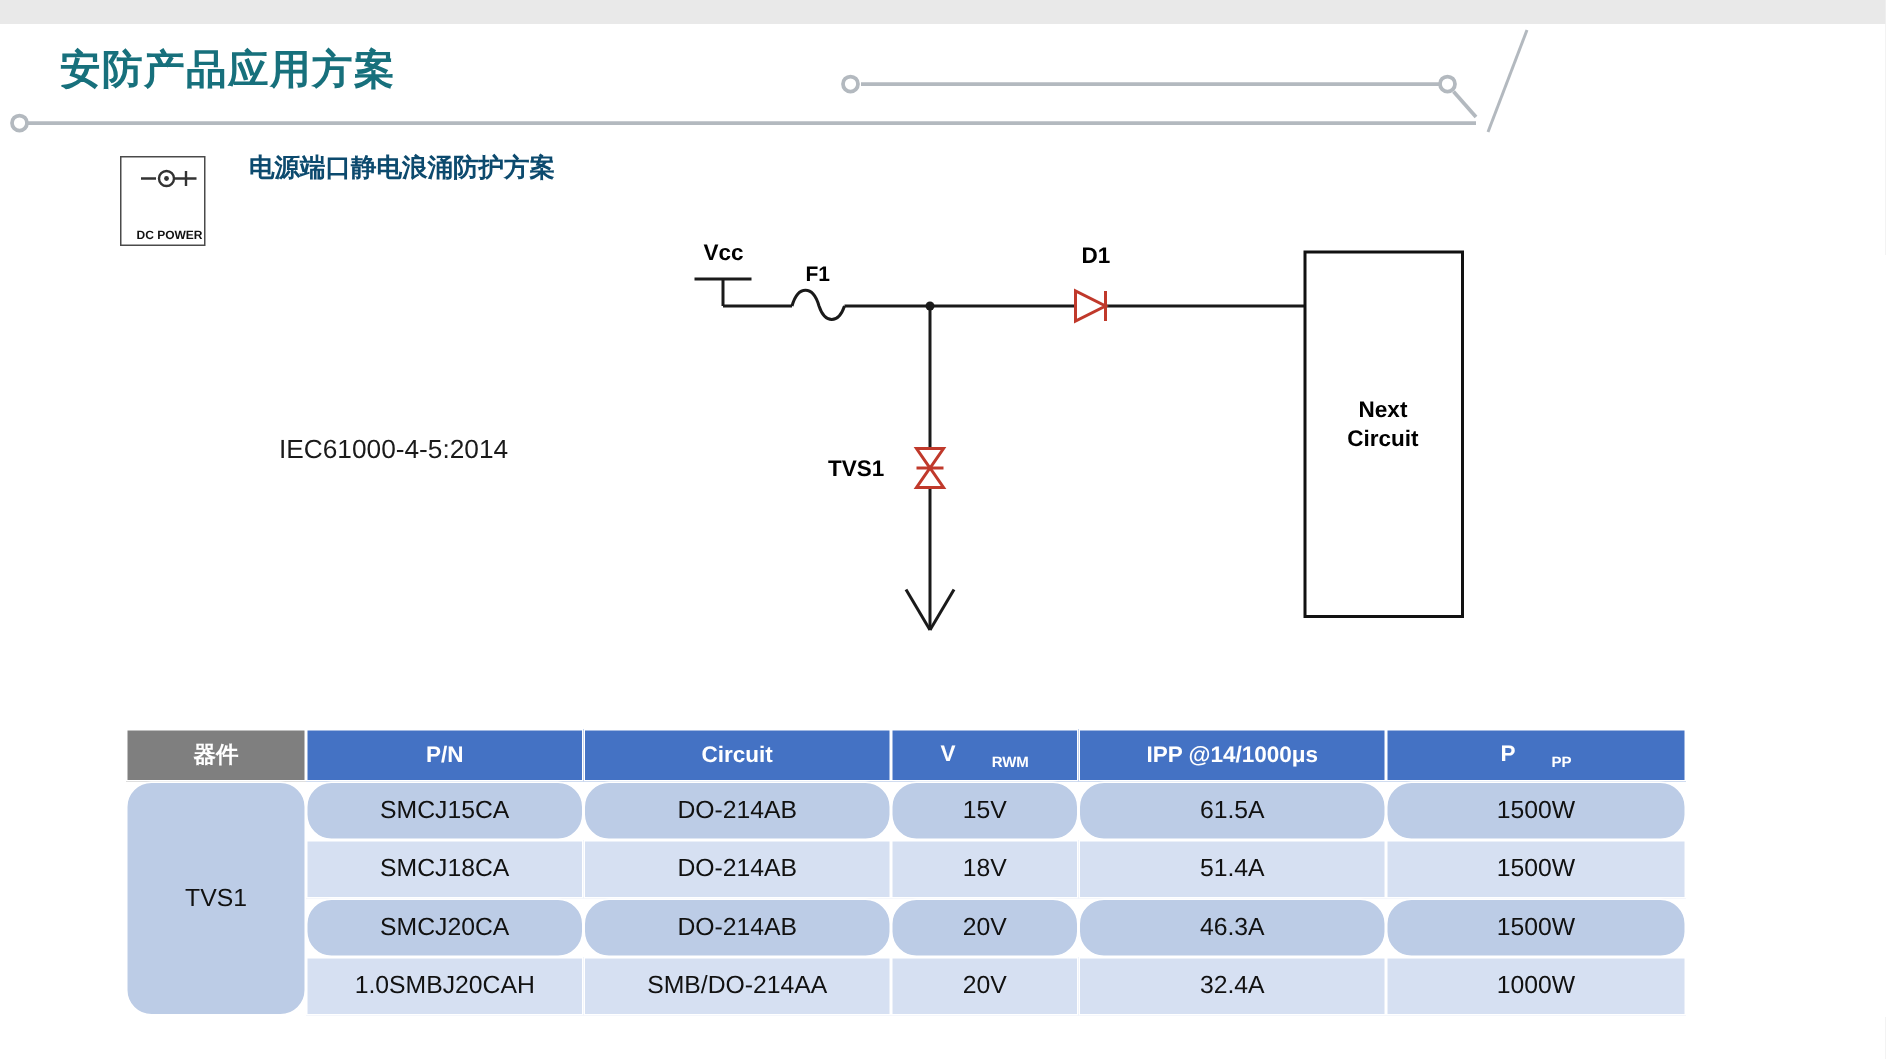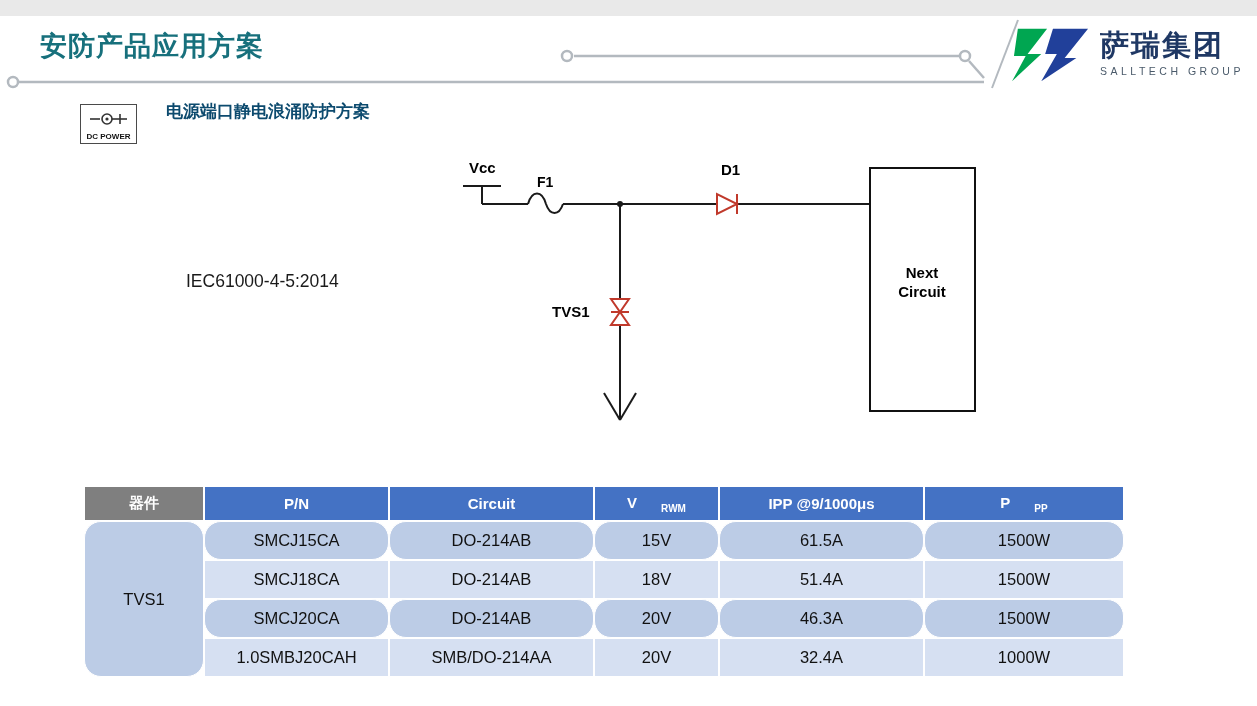--- a/index.html
+++ b/index.html
@@ -10,27 +10,27 @@
   .page-title{
     position:absolute;left:40px;top:12px;font-size:27px;font-weight:700;
     color:var(--accent_teal,#17707c);letter-spacing:1px;
   }
   .deco-svg{position:absolute;left:0;top:0;pointer-events:none;}
   .logo-wrap{position:absolute;left:1012px;top:12px;display:flex;align-items:flex-start;gap:10px;}
   .logo-text{display:flex;flex-direction:column;}
   .logo-name{font-size:29px;font-weight:700;color:var(--logo_navy,#1f3864);letter-spacing:2px;line-height:34px;}
   .logo-sub{font-size:10.5px;letter-spacing:3.5px;color:var(--logo_gray,#4a5a6a);margin-top:3px;}
   .dcpower-box{
-    position:absolute;left:80px;top:88px;width:57px;height:40px;background:#fff;
-    border:1.5px solid #4a4a4a;display:flex;flex-direction:column;align-items:center;justify-content:space-between;
+    position:absolute;left:80px;top:88px;width:57px;height:60px;background:#fff;
+    border:1.5px solid #4a4a4a;display:flex;flex-direction:column;align-items:flex-end;justify-content:space-between;
     padding:3px 1px 2px 1px;box-sizing:border-box;
   }
   .dcpower-label{font-size:8px;font-weight:700;color:#111;white-space:nowrap;}
   .section-title{position:absolute;left:166px;top:84px;font-size:17px;font-weight:700;color:#0c4a6e;}
-  .standards{position:absolute;left:186px;top:252px;font-size:17.5px;color:#1a1a1a;line-height:27px;}
+  .standards{position:absolute;left:186px;top:270px;font-size:17.5px;color:#1a1a1a;line-height:27px;}
   .circuit-svg{position:absolute;left:440px;top:138px;}
   .bottom-bar{position:absolute;left:488px;top:697px;width:280px;height:9px;background:var(--bottom_bar_blue,#2e74b5);}
 
   table.spec{
     position:absolute;left:84px;top:470px;border-collapse:separate;border-spacing:0;
     table-layout:fixed;width:1040px;
   }
   table.spec th,table.spec td{
     border:1.5px solid #ffffff;text-align:center;vertical-align:middle;
     padding:0;overflow:hidden;white-space:nowrap;
@@ -60,30 +60,20 @@
     </g>
     <g fill="#ffffff" stroke="#b3b9bf" stroke-width="2.5">
       <circle cx="567" cy="40" r="5"></circle>
       <circle cx="965" cy="40" r="5"></circle>
       <circle cx="13" cy="66" r="5"></circle>
     </g>
   </svg>
 
   <div class="page-title">安防产品应用方案</div>
 
-  <div class="logo-wrap">
-    <svg width="78" height="54" viewBox="0 0 80 54">
-      <polygon points="6,0 36,0 16,26 30,26 0,54 14,28 2,28" fill="#00a651"></polygon>
-      <polygon points="42,0 78,0 54,30 66,30 30,54 46,26 34,26" fill="#21409a"></polygon>
-    </svg>
-    <div class="logo-text">
-      <span class="logo-name">萨瑞集团</span>
-      <span class="logo-sub">SALLTECH GROUP</span>
-    </div>
-  </div>
 
   <div class="dcpower-box">
     <svg width="44" height="22" viewBox="0 0 44 22">
       <g stroke="#333" stroke-width="1.6" fill="none">
         <line x1="3" y1="11" x2="13" y2="11"></line>
         <circle cx="20" cy="11" r="5"></circle>
         <line x1="25" y1="11" x2="40" y2="11"></line>
         <line x1="33" y1="6" x2="33" y2="16"></line>
       </g>
       <circle cx="20" cy="11" r="1.6" fill="#333"></circle>
@@ -144,21 +134,21 @@
       <col style="width:125px">
         <col style="width:205px">
         <col style="width:200px">
     </colgroup>
     <thead>
       <tr>
         <th class="device-h">器件</th>
         <th>P/N</th>
         <th>Circuit</th>
         <th><span>V</span><sub>RWM</sub></th>
-        <th>IPP @9/1000μs</th>
+        <th>IPP @14/1000μs</th>
         <th><span>P</span><sub>PP</sub></th>
       </tr>
     </thead>
     <tbody>
       <tr class="row-dark">
         <td class="group-cell" rowspan="4">TVS1</td>
         <td>SMCJ15CA</td>
         <td>DO-214AB</td>
         <td>15V</td>
         <td>61.5A</td>

